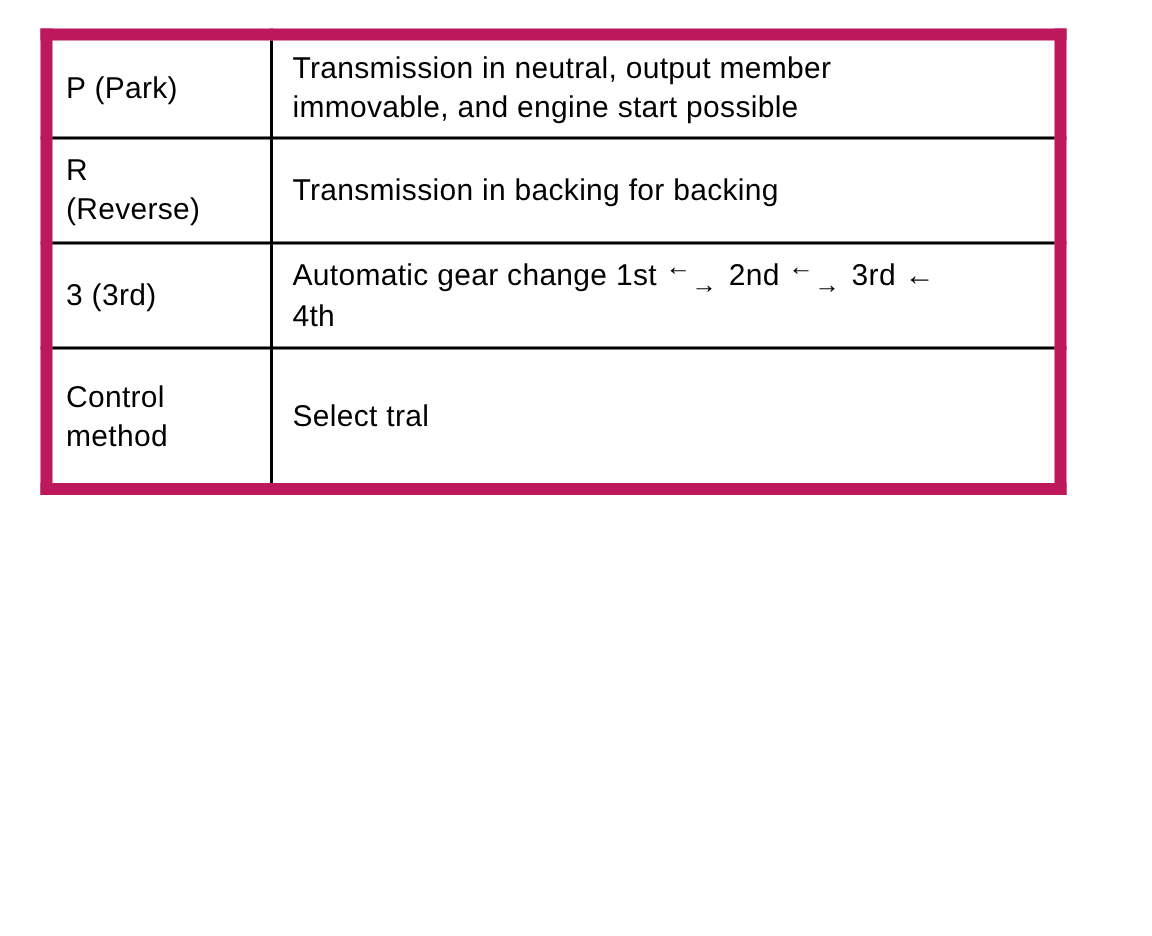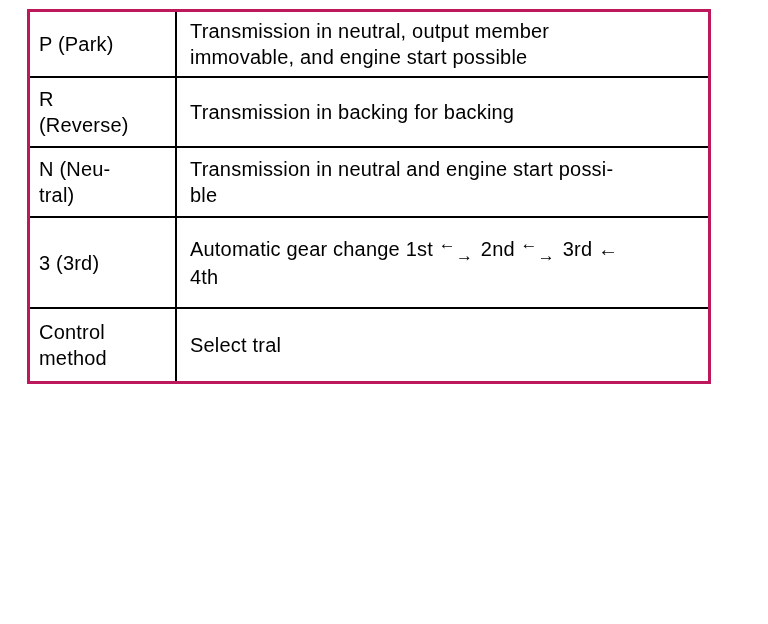--- a/index.html
+++ b/index.html
@@ -14,25 +14,25 @@
     position: relative;
     width: 768px;
     height: 624px;
     background: #ffffff;
     font-family: "Liberation Sans", sans-serif;
     color: #000000;
   }
   table.ttable {
     position: absolute;
     left: 27px;
-    top: 9px;
+    top: 19px;
     width: 684px;
     border-collapse: collapse;
     table-layout: fixed;
-    border: 3px solid #be185d;
+    border: 8px solid #be185d;
   }
   table.ttable td {
     border: 2px solid #000000;
     vertical-align: middle;
     font-size: 20px;
     line-height: 26px;
     letter-spacing: 0.2px;
     white-space: nowrap;
     overflow: hidden;
   }
@@ -73,24 +73,20 @@
     <tbody id="tbody">
         <tr>
           <td class="gear">P (Park)</td>
           <td class="desc">Transmission in neutral, output member<br>immovable, and engine start possible</td>
         </tr>
         <tr>
           <td class="gear">R<br>(Reverse)</td>
           <td class="desc">Transmission in backing for backing</td>
         </tr>
         <tr>
-          <td class="gear">N (Neu-<br>tral)</td>
-          <td class="desc">Transmission in neutral and engine start possi-<br>ble</td>
-        </tr>
-        <tr>
           <td class="gear">3 (3rd)</td>
           <td class="desc">Automatic gear change 1st <span class="arr-up">←</span><span class="arr-down">→</span> 2nd <span class="arr-up">←</span><span class="arr-down">→</span> 3rd ←<br>4th</td>
         </tr>
         <tr>
           <td class="gear">Control<br>method</td>
           <td class="desc">Select tral</td>
         </tr>
       </tbody>
   </table>
 </div>

